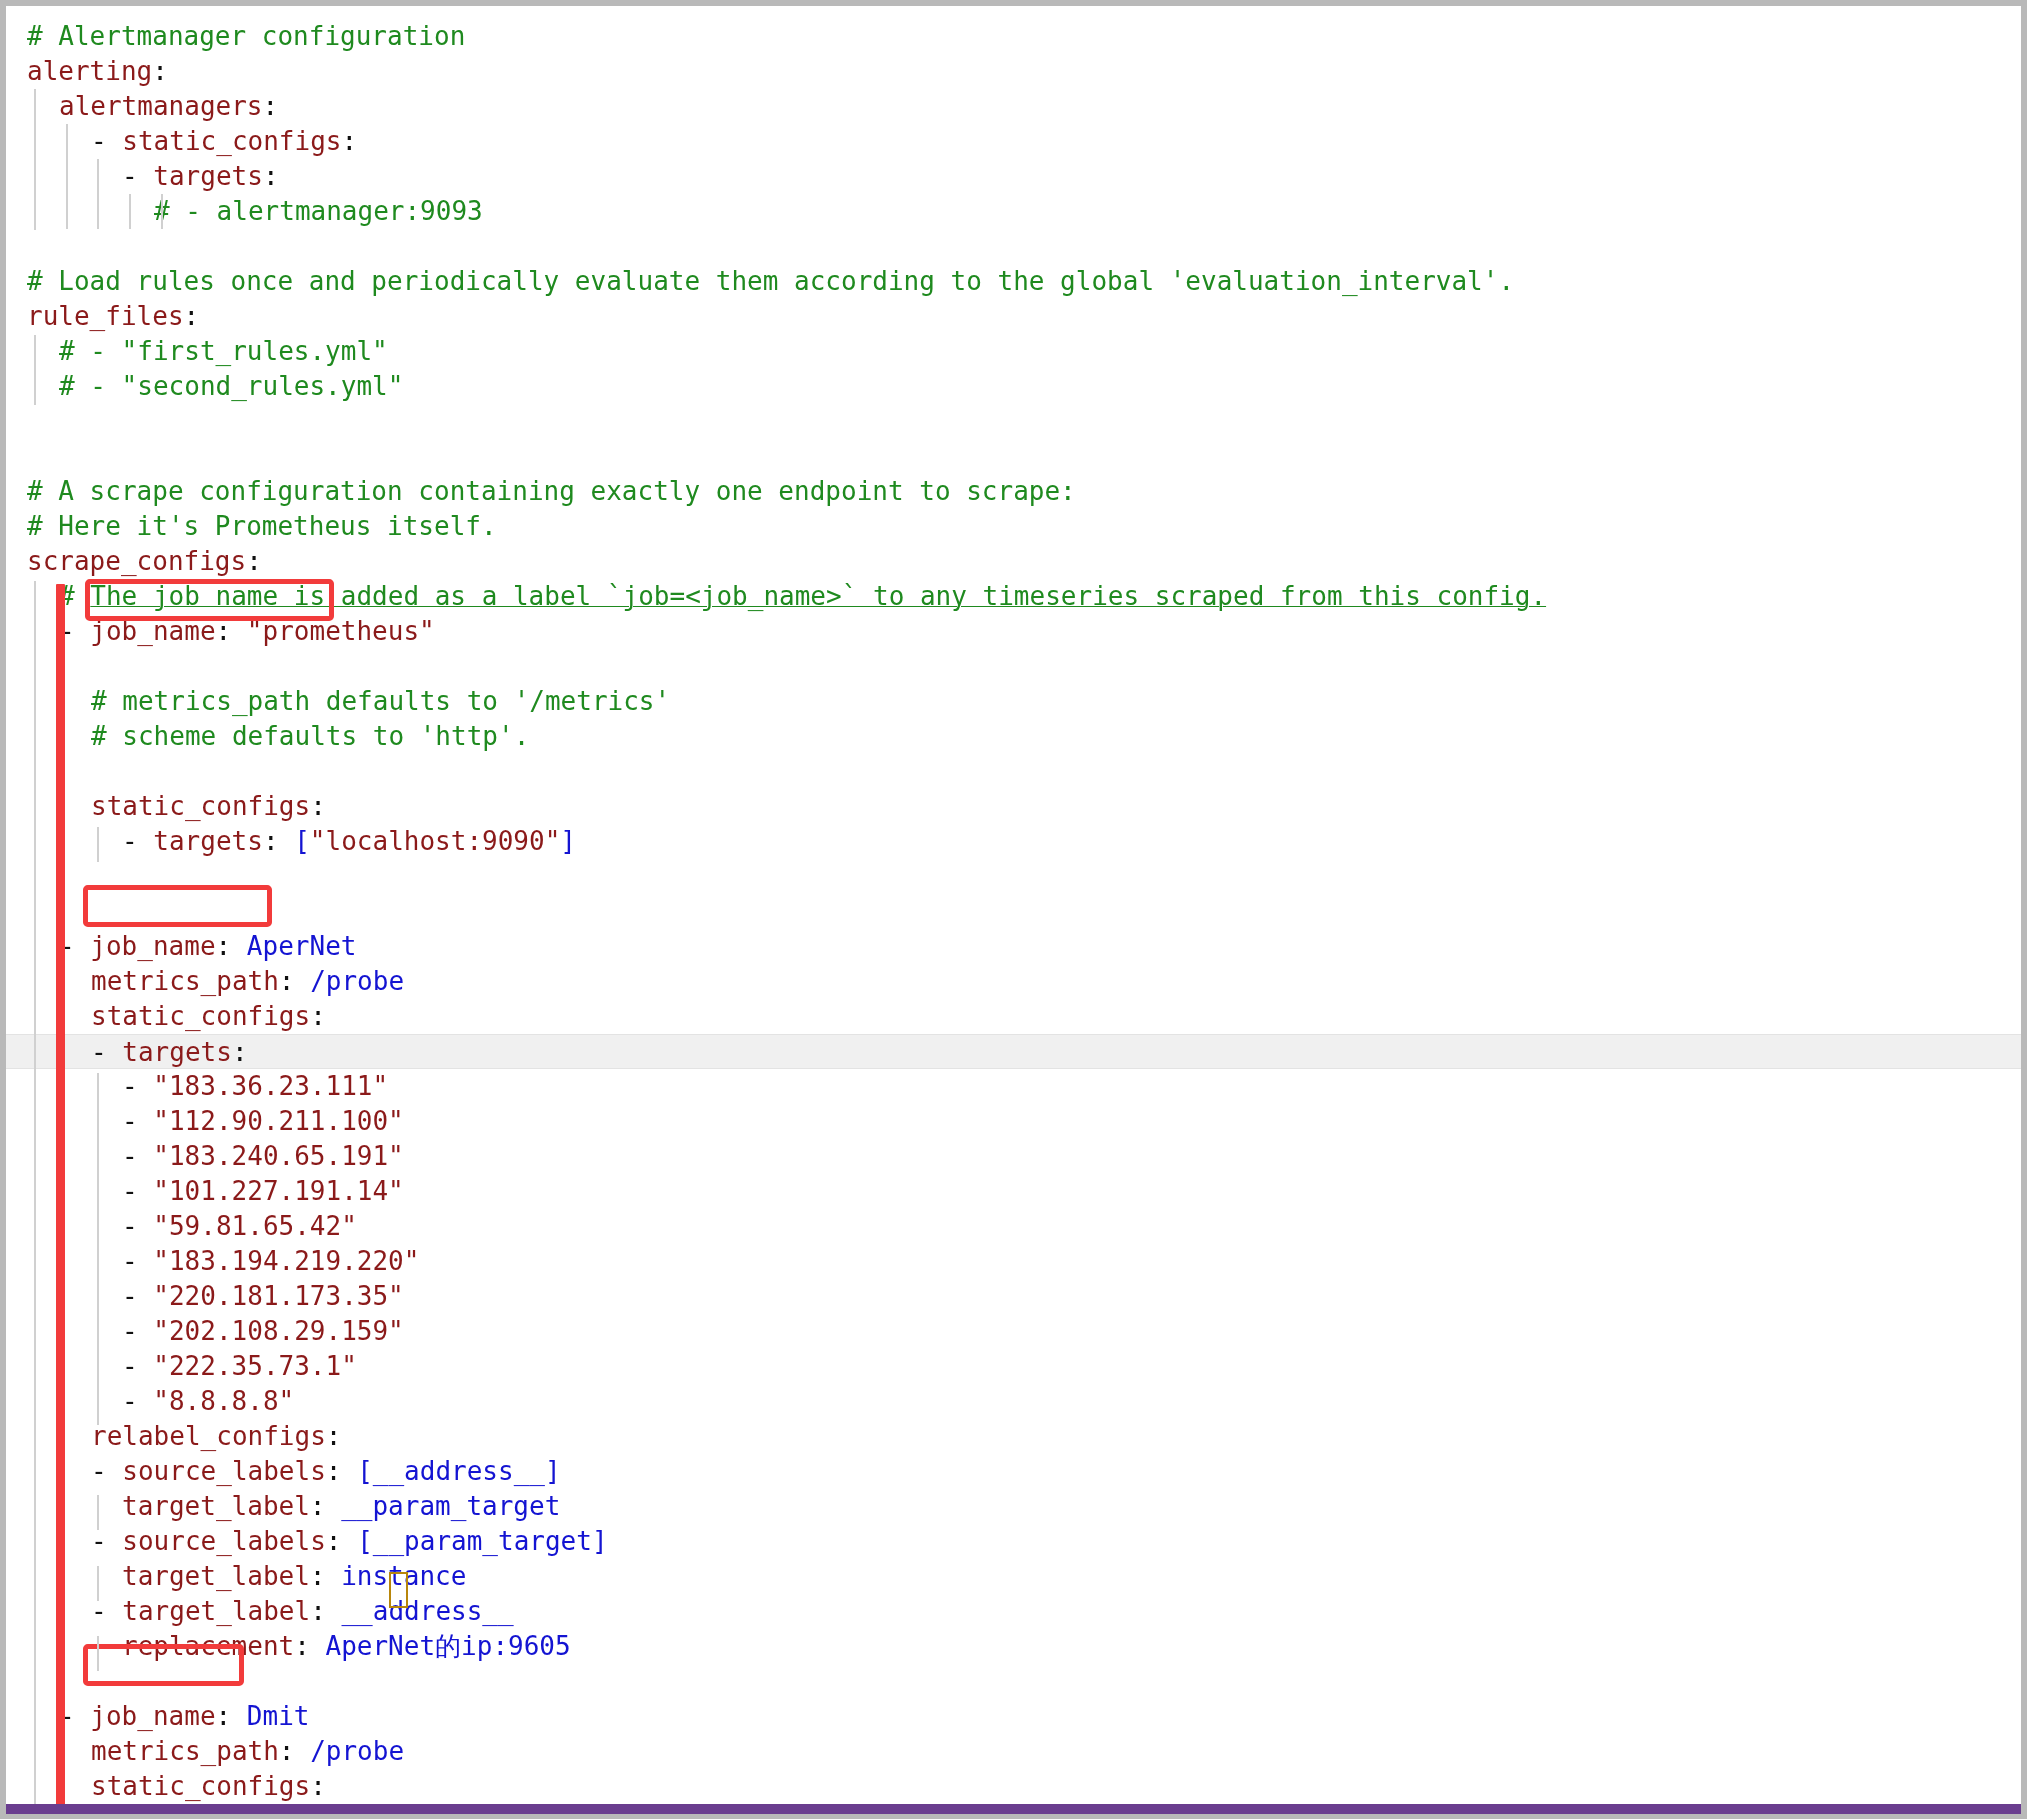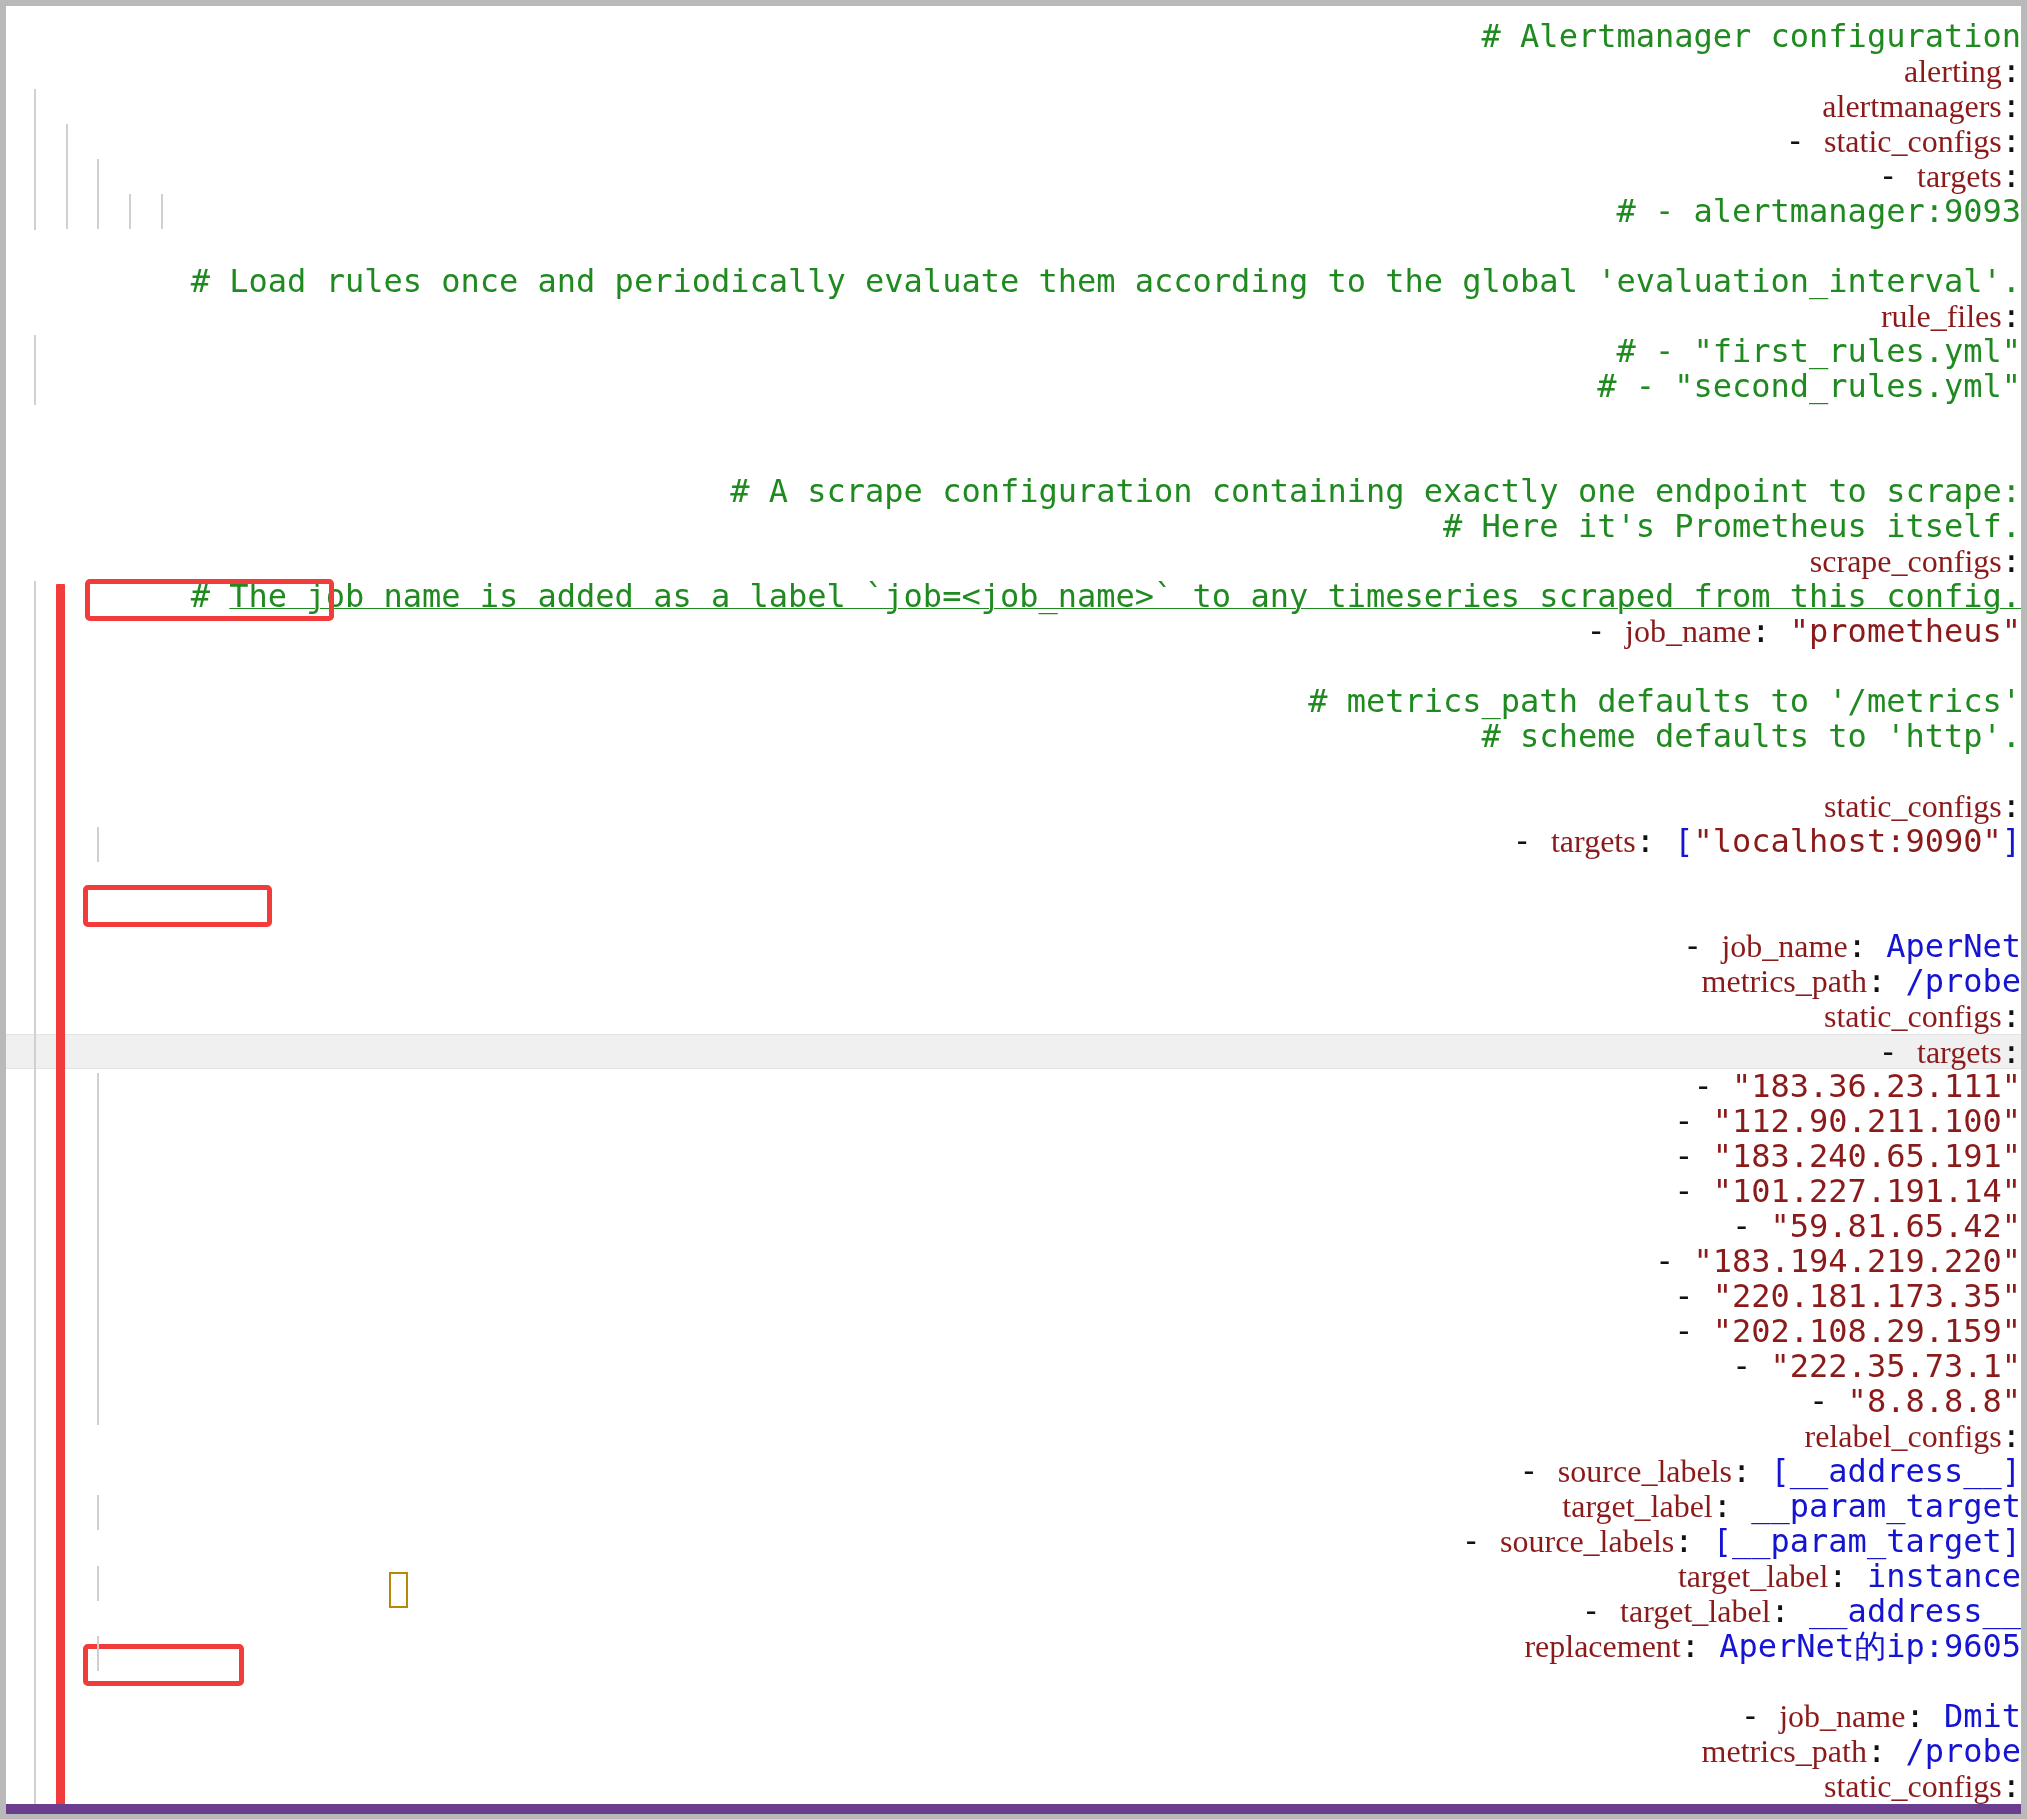--- a/index.html
+++ b/index.html
@@ -24,42 +24,41 @@
     background: #ffffff;
     overflow: hidden;
   }
 
   
   .code {
     position: absolute;
     left: 0;
     top: 12.5px;
     width: 100%;
-    font-size: 32px;
+    font-size: 26px;
     line-height: 35px;
     white-space: pre;
     letter-spacing: 0px;
-    text-align: right;
   }
   .line {
     position: relative;
     height: 35px;
     padding-left: 21px;
     box-sizing: border-box;
     white-space: pre;
   }
   .line.current {
     background: #f0f0f0;
     border-top: 1px solid #e3e3e3;
     border-bottom: 1px solid #e3e3e3;
   }
 
   
   .c  { color: #1f8a1f; }           
-  .k  { color: #8b1a1a; font-family: Liberation Serif, serif; }           
+  .k  { color: #8b1a1a; }           
   .s  { color: #8b1a1a; }           
   .v  { color: #1414d2; }           
   .p  { color: #111111; }           
 
   .u { text-decoration: underline; text-decoration-color: #1f8a1f; text-decoration-thickness: 1px; }
 
   
   .guide {
     position: absolute;
     width: 1.9px;

